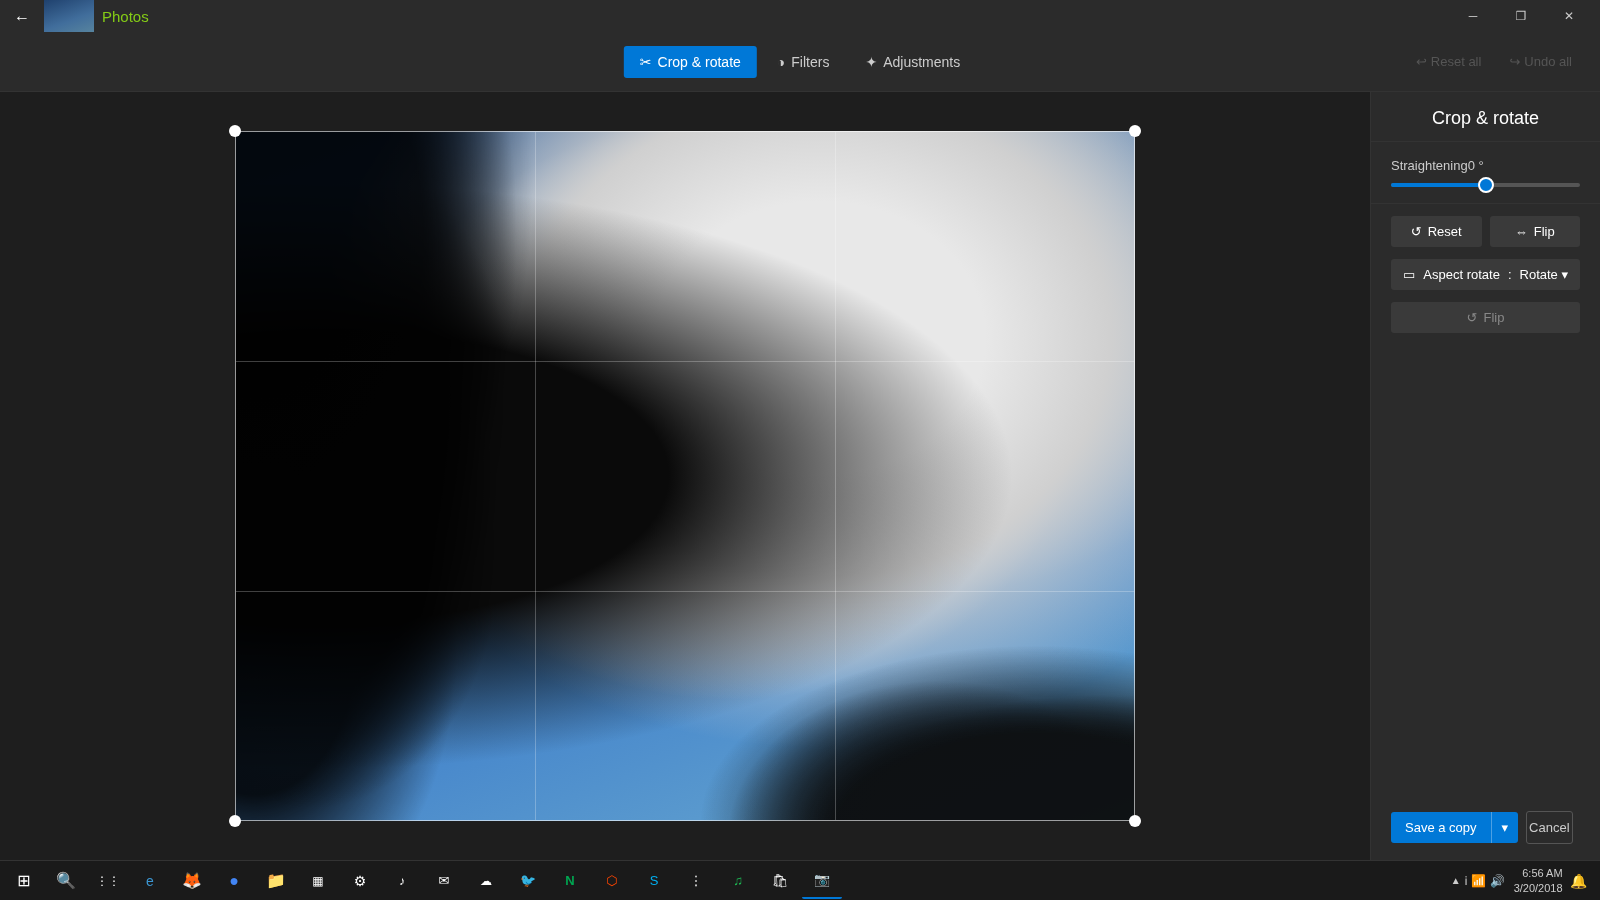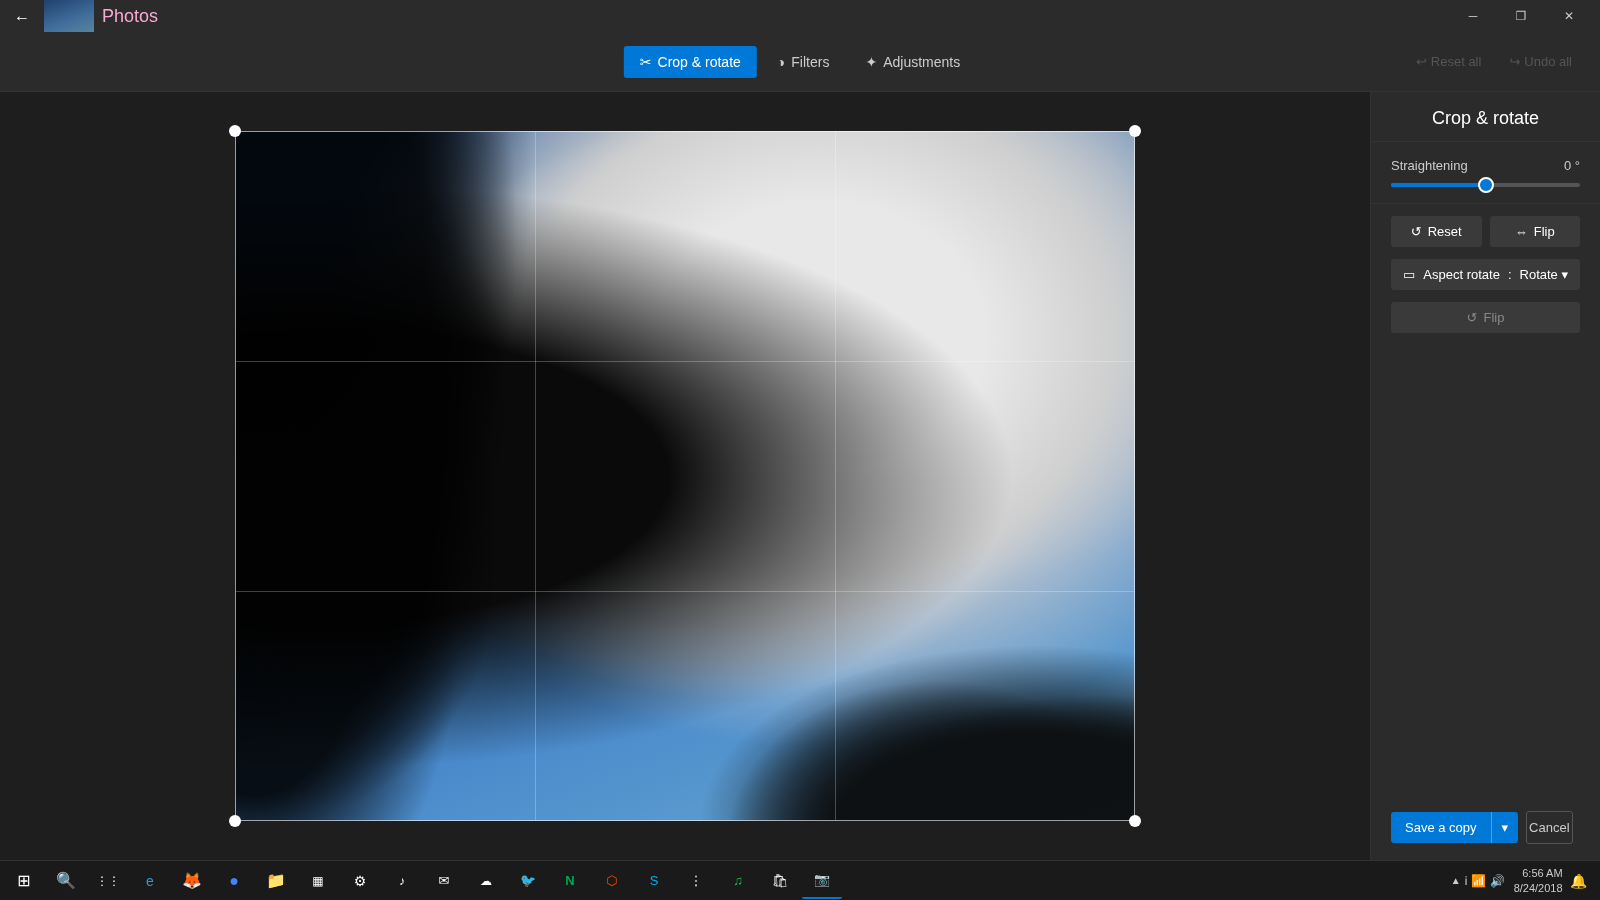--- a/index.html
+++ b/index.html
@@ -32,22 +32,22 @@
     .titlebar-back {
       width: 28px;
       height: 28px;
       display: flex;
       align-items: center;
       justify-content: center;
       cursor: pointer;
       border-radius: 2px;
     }
     .titlebar-title {
-      font-size: 18px;
-      color: #f9a8d4;
+      font-size: 15px;
+      color: #84cc16;
     }
     .titlebar-controls {
       display: flex;
       gap: 2px;
     }
     .titlebar-btn {
       width: 46px;
       height: 32px;
       display: flex;
       align-items: center;
@@ -225,21 +225,20 @@
       text-align: center;
     }
 
     .panel-section {
       padding: 16px 20px;
       border-bottom: 1px solid #333;
     }
 
     .section-header {
       display: flex;
-      justify-content: space-between;
       align-items: center;
       margin-bottom: 10px;
     }
 
     .section-label {
       font-size: 13px;
       color: #ccc;
       font-weight: 400;
     }
 
@@ -572,17 +571,17 @@
 
   <div class="taskbar-right">
     <div class="taskbar-icons">
       <span style="font-size:10px; cursor:pointer;">▲</span>
       <span style="font-size:12px;">ℹ</span>
       <span style="font-size:12px;">📶</span>
       <span style="font-size:12px;">🔊</span>
     </div>
     <div class="taskbar-time">
       <div>6:56 AM</div>
-      <div>8/24/2018</div>
+      <div>3/20/2018</div>
     </div>
     <span style="font-size:14px; cursor:pointer;">🔔</span>
   </div>
 </div>
 
 </body></html>

